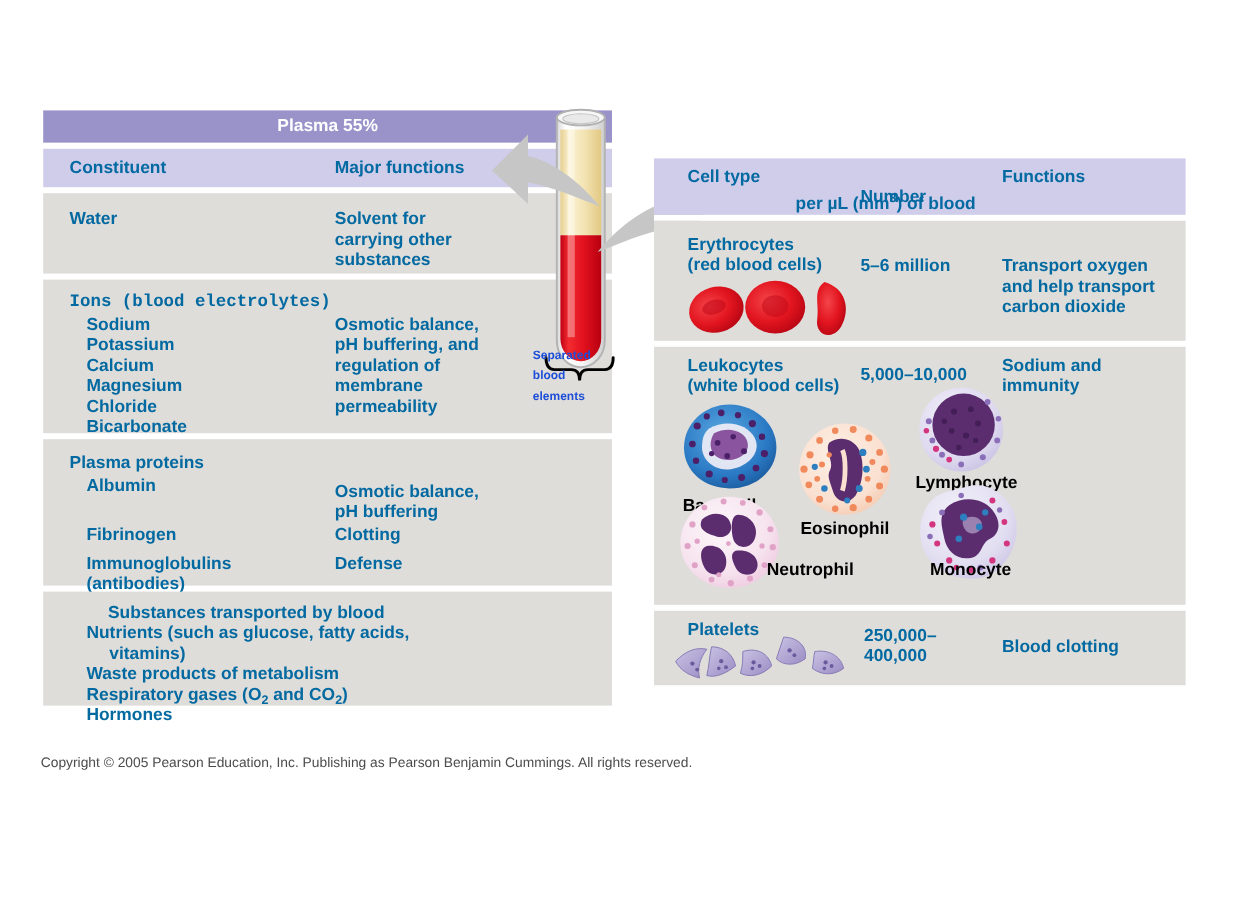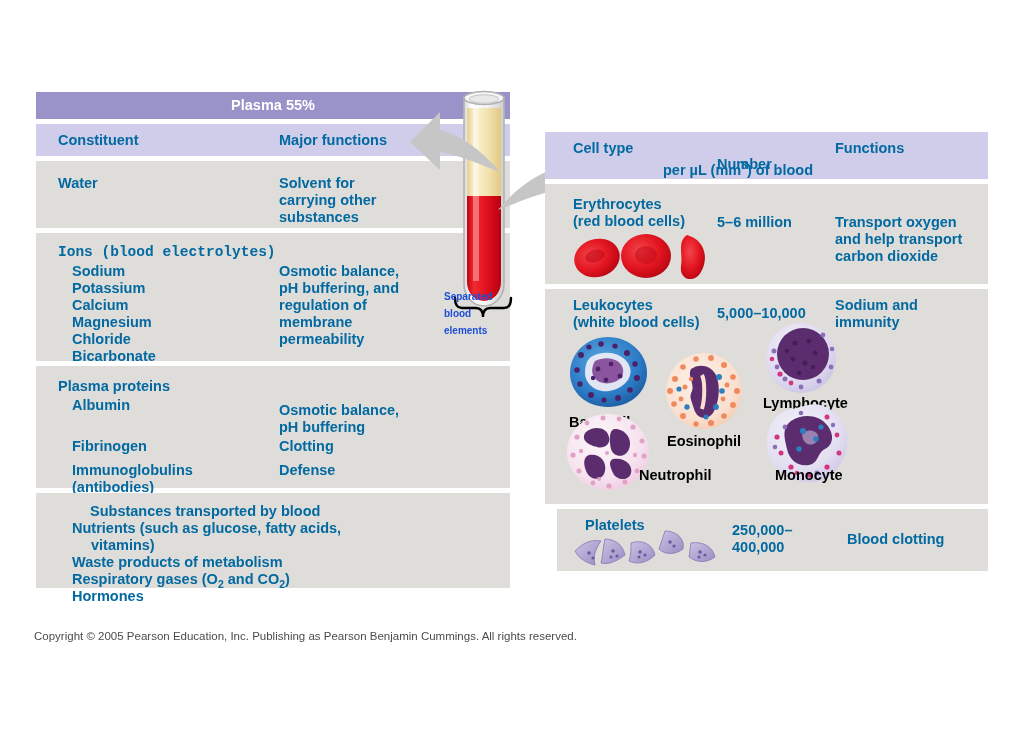--- a/index.html
+++ b/index.html
@@ -440,21 +440,21 @@
             <circle cx="54" cy="72" r="2.4"></circle>
           <circle cx="70" cy="24" r="2.2"></circle>
             <circle cx="38" cy="12" r="2.3"></circle>
         </g>
       </svg>
       <span class="lbl" style="left:230px; top:178px;">Monocyte</span>
     </div>
 
     <div class="gap"></div>
 
-    <div class="row" style="height:62px;margin-left:12px;">
+    <div class="row" style="height:62px;">
       <span class="cell-text" style="left:28px; top:8px;">Platelets</span>
       <span class="cell-text" style="left:175px; top:13px;">250,000–
 400,000</span>
       <span class="cell-text" style="left:290px; top:22px;">Blood clotting</span>
 
       <svg style="position:absolute; left:16px; top:20px;" width="152" height="44" viewBox="0 0 152 44">
         <defs>
           <linearGradient id="pltG" x1="0" y1="0" x2="1" y2="1">
             <stop offset="0%" stop-color="#cac3e4"></stop>
             <stop offset="100%" stop-color="#9a8dc4"></stop>

